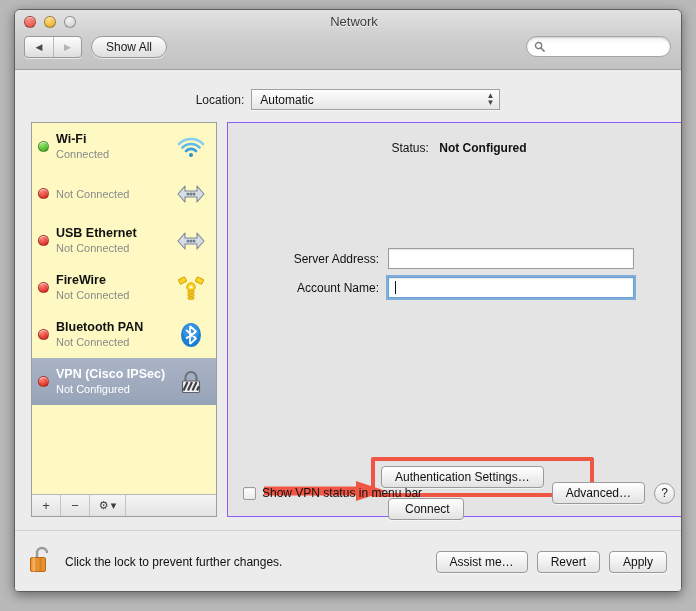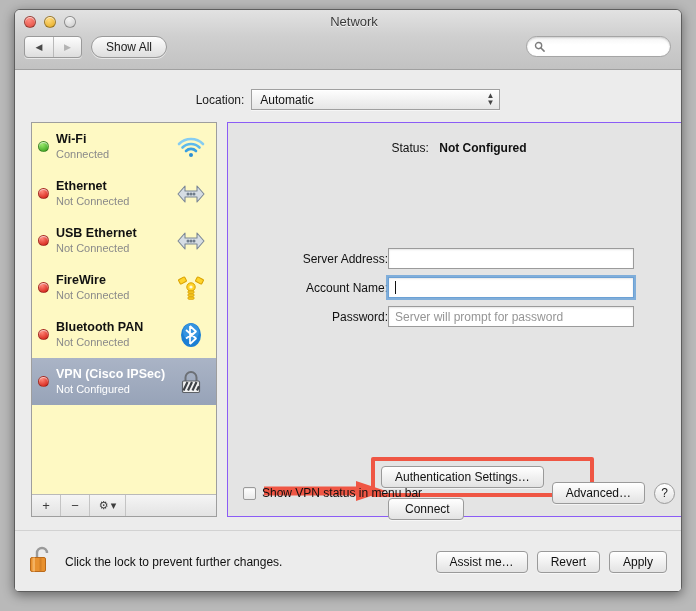--- a/index.html
+++ b/index.html
@@ -163,21 +163,21 @@
     text-align: center;
   }
   #statusrow .lbl { font-size: 12px; color: #111; }
   #statusrow .val { font-size: 12px; color: #111; font-weight: bold; margin-left: 6px; }
 
   .fieldrow {
     position: absolute; left: 0; width: 100%;
     display: flex; align-items: center;
   }
   .fieldlabel {
-    width: 160px; text-align: right; padding-right: 0;
+    width: 160px; text-align: right; padding-right: 9px;
     font-size: 12px; color: #111;
   }
   .textfield {
     width: 246px; height: 21px;
     border: 1px solid #9b9b9b;
     background: #fff;
     font-size: 12px; color: #111;
     display: flex; align-items: center; padding-left: 6px;
     box-shadow: inset 0 1px 2px rgba(0,0,0,0.10);
   }
@@ -314,21 +314,20 @@
                 <path d="M9 15 A7 7 0 0 1 19 15" stroke-width="2.6" stroke="#3aa0e0"></path>
               </g>
               <circle cx="14" cy="19" r="2" fill="#2b8fd4"></circle>
             </svg>
           </div>
         </div>
 
         <div class="service">
           <div class="dot red"></div>
           <div class="svctext">
-            <div class="svcname">Ethernet</div>
             <div class="svcstatus">Not Connected</div>
           </div>
           <div class="svcicon">
             <svg width="30" height="20" viewBox="0 0 30 20">
               <path d="M9 2 L2 10 L9 18 L9 13 L21 13 L21 18 L28 10 L21 2 L21 7 L9 7 Z" fill="#d6dde4" stroke="#7b8795" stroke-width="1.1" stroke-linejoin="round"></path>
               <circle cx="12" cy="10" r="1.5" fill="#6f7c8a"></circle>
               <circle cx="15" cy="10" r="1.5" fill="#6f7c8a"></circle>
               <circle cx="18" cy="10" r="1.5" fill="#6f7c8a"></circle>
             </svg>
           </div>
@@ -428,26 +427,20 @@
       </div>
 
       <div class="fieldrow" style="top:154px">
         <div class="fieldlabel">Account Name:</div>
         <div class="textfield focused">
           <span class="caret"></span>
           <span></span>
         </div>
       </div>
 
-      <div class="fieldrow" style="top:183px">
-        <div class="fieldlabel">Password:</div>
-        <div class="textfield">
-          <span class="placeholder">Server will prompt for password</span>
-        </div>
-      </div>
 
       <div id="authwrap">
         <div id="authbox"></div>
         <div class="pushbtn">Authentication Settings…</div>
       </div>
 
       <div id="arrow">
         <svg width="123" height="22" viewBox="0 0 123 22">
           <rect x="0" y="6.5" width="96" height="9" fill="#ef5644"></rect>
           <path d="M92 1 L122 11 L92 21 Z" fill="#ef5644"></path>

